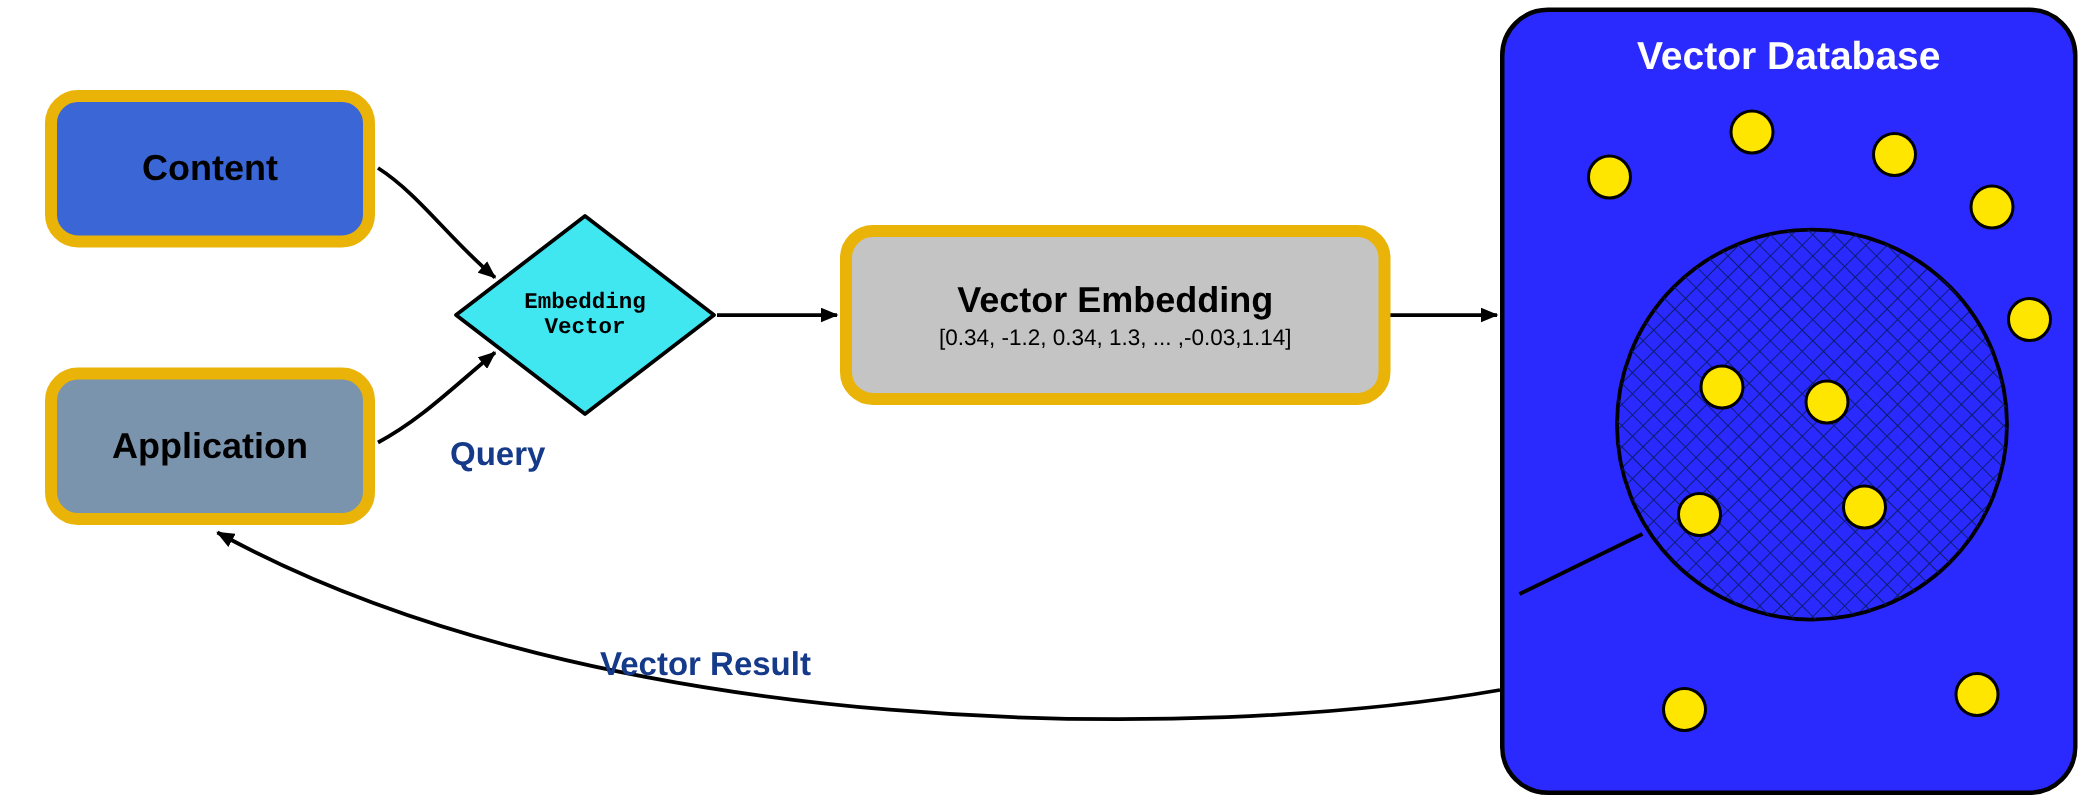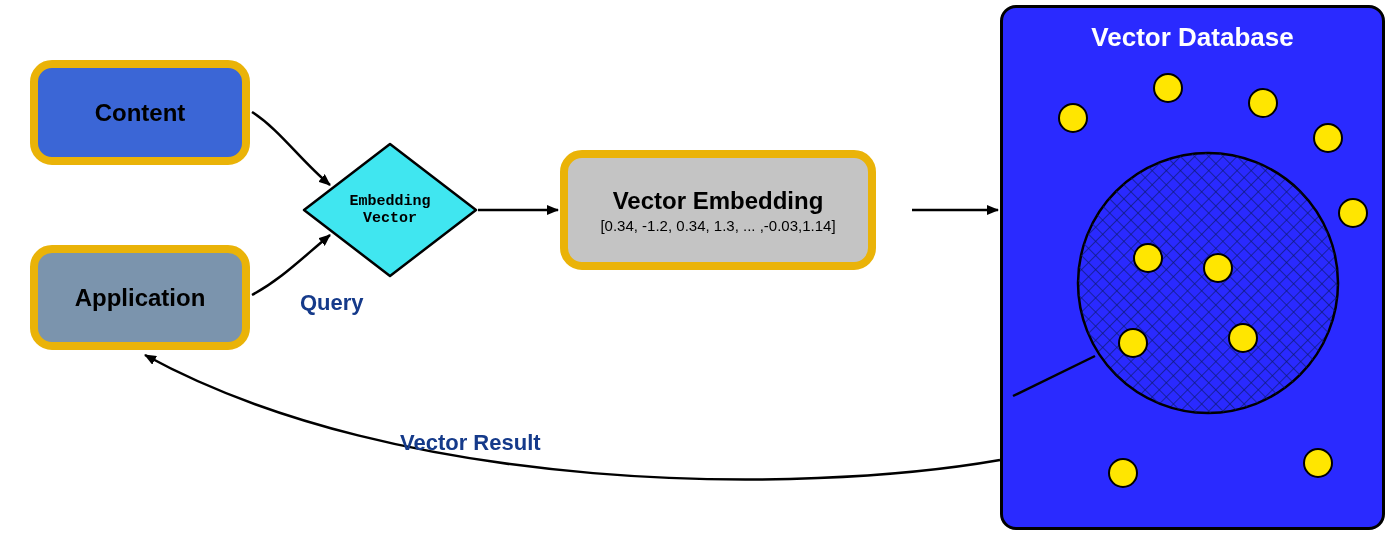--- a/index.html
+++ b/index.html
@@ -39,21 +39,21 @@
   .application-box {
     left: 30px; top: 245px;
     width: 220px; height: 105px;
     background: #7b94ad;
     color: #000;
     font-size: 24px;
     font-weight: 600;
   }
   .embed-box {
     left: 560px; top: 150px;
-    width: 316px; height: 120px;
+    width: 367px; height: 120px;
     background: #c4c4c4;
     color: #000;
     padding: 6px 8px;
   }
   .embed-box .title {
     font-size: 24px;
     font-weight: 700;
     margin-bottom: 2px;
   }
   .embed-box .sub {
@@ -92,21 +92,21 @@
     color: #153a8a;
     font-weight: 700;
   }
   
   .vdb-box {
     position: absolute;
     left: 1000px; top: 5px;
     width: 385px; height: 525px;
     background: #2a2aff;
     border: 3px solid #000;
-    border-radius: 16px;
+    border-radius: 32px;
     box-sizing: border-box;
   }
   .vdb-title {
     position: absolute;
     left: 50%;
     transform: translateX(-50%);
     top: 14px;
     font-size: 26px;
     color: #fff;
     font-weight: 700;

